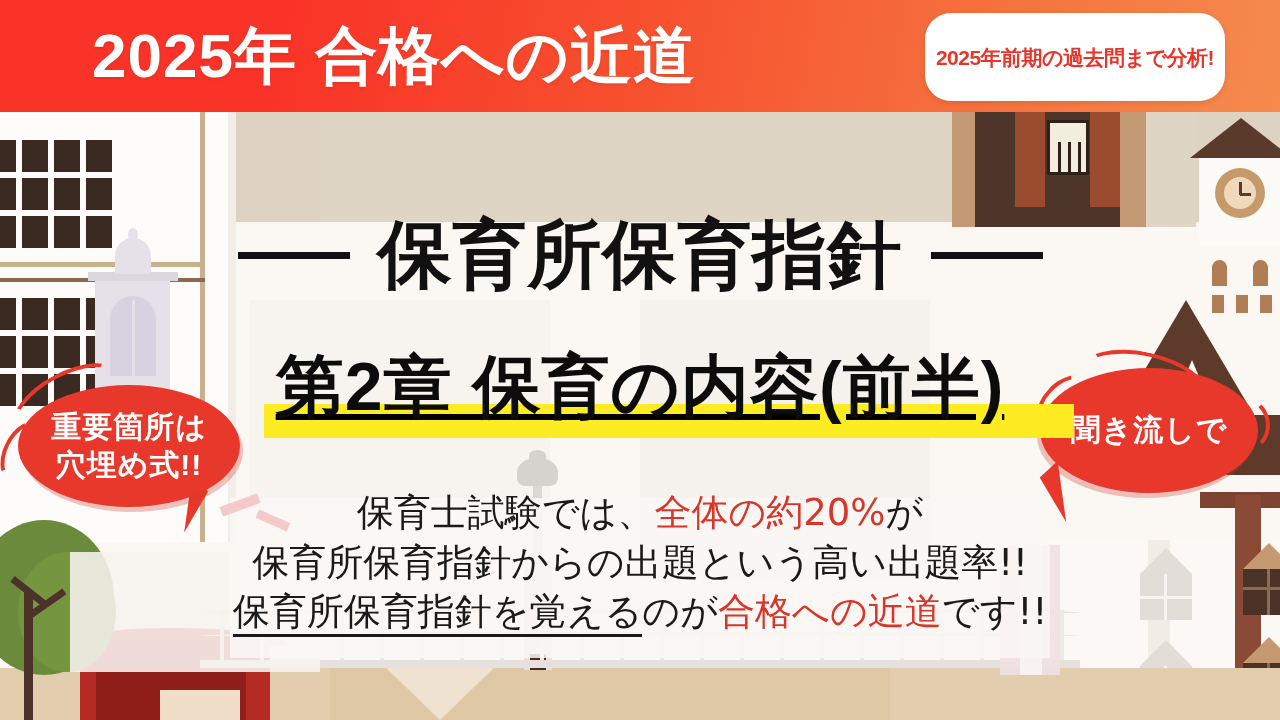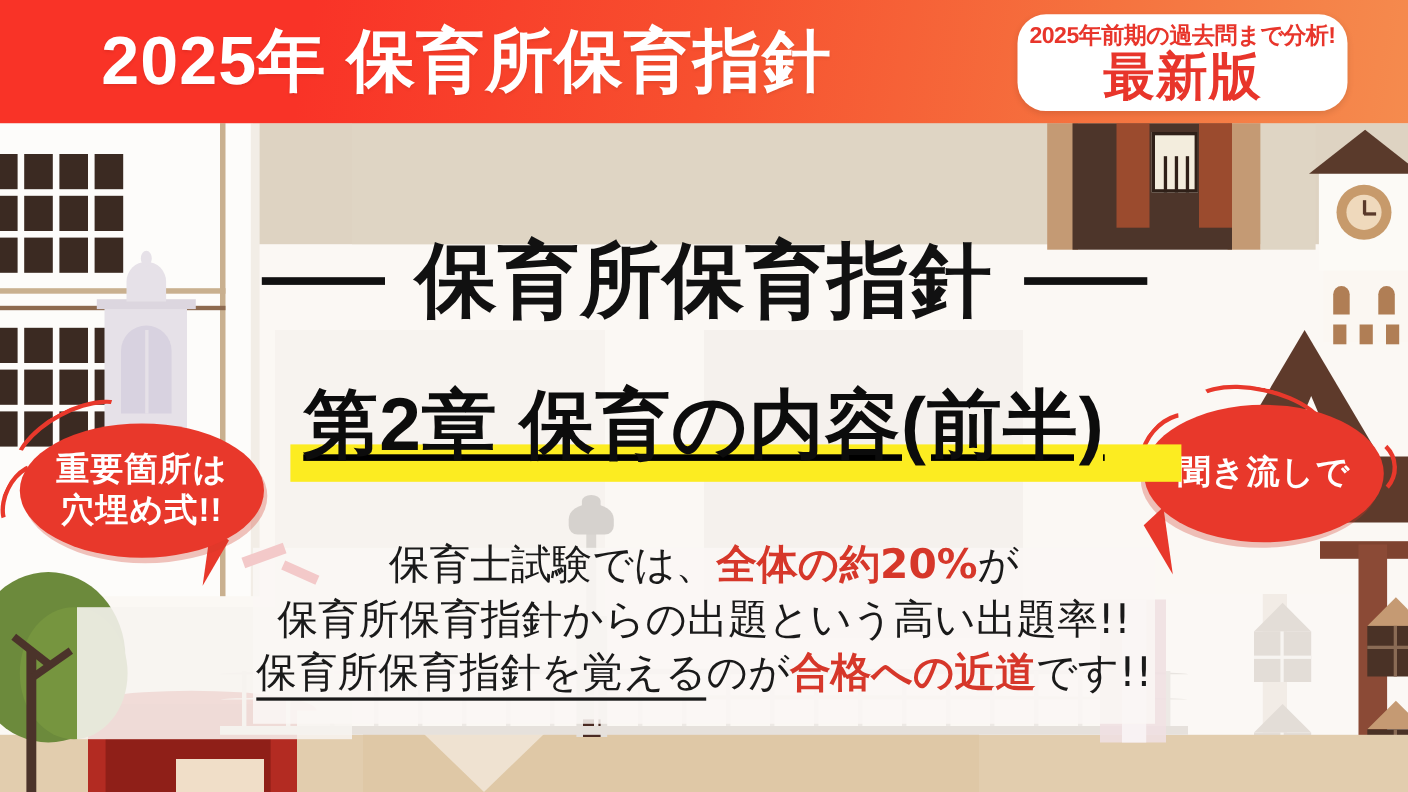--- a/index.html
+++ b/index.html
@@ -146,21 +146,21 @@
   .dash { width:112px; height:7px; background:#111111; }
   .main-title { font-size:74px; font-weight:bold; color:#111111; line-height:1; white-space:nowrap; letter-spacing:1px; }
 
   .sub-wrap { position:absolute; left:0; top:252px; width:1280px; display:flex; justify-content:center; }
   .sub-inner { position:relative;text-decoration:underline; }
   .hl-bar { position:absolute; left:-12px; top:52px; width:810px; height:34px; background:#FCEC21; }
   .sub-title { position:relative; font-size:68px; font-weight:bold; color:#0C0C0C; line-height:1; white-space:nowrap; letter-spacing:1px; }
 
   .body-lines { position:absolute; left:0; top:388px; width:1280px; text-align:center; }
   .bline { font-size:37px; color:#1A1A1A; line-height:1.34; white-space:nowrap; font-family:"DejaVu Sans",sans-serif; font-weight:500; }
-  .red { color:#D6372A; font-weight:bold; }
+  .red { color:#D6372A; font-weight:normal; }
   .uline { border-bottom:3px solid #1A1A1A; padding-bottom:1px; }
 
   
   .bubble { position:absolute; background:#E8382B; color:#ffffff; text-align:center; }
   .bubble-l {
     left:18px; top:385px; width:222px; height:122px; border-radius:50%;
     display:flex; flex-direction:column; align-items:center; justify-content:center;
     box-shadow:3px 5px 0 rgba(210,55,40,.30);
   }
   .bubble-l-tail {
@@ -354,24 +354,23 @@
 
     <div class="wash wash-pink"></div>
     <div class="wash wash-pinks"></div>
     <div class="wash wash-left"></div>
     <div class="wash wash-mid"></div>
     <div class="ribbon" style="left:220px;top:500px;width:40px;height:10px;transform:rotate(-20deg);"></div>
     <div class="ribbon" style="left:256px;top:516px;width:34px;height:9px;transform:rotate(24deg);"></div>
   </div>
 
   <div class="header">
-    <div class="header-title">2025年 保育所保育指針</div>
+    <div class="header-title">2025年 合格への近道</div>
     <div class="badge">
       <div class="badge-small">2025年前期の過去問まで分析!</div>
-      <div class="badge-big">最新版</div>
     </div>
   </div>
 
   <div class="content">
 
     <div class="title-row">
       <div class="dash"></div>
       <div class="main-title">保育所保育指針</div>
       <div class="dash"></div>
     </div>

